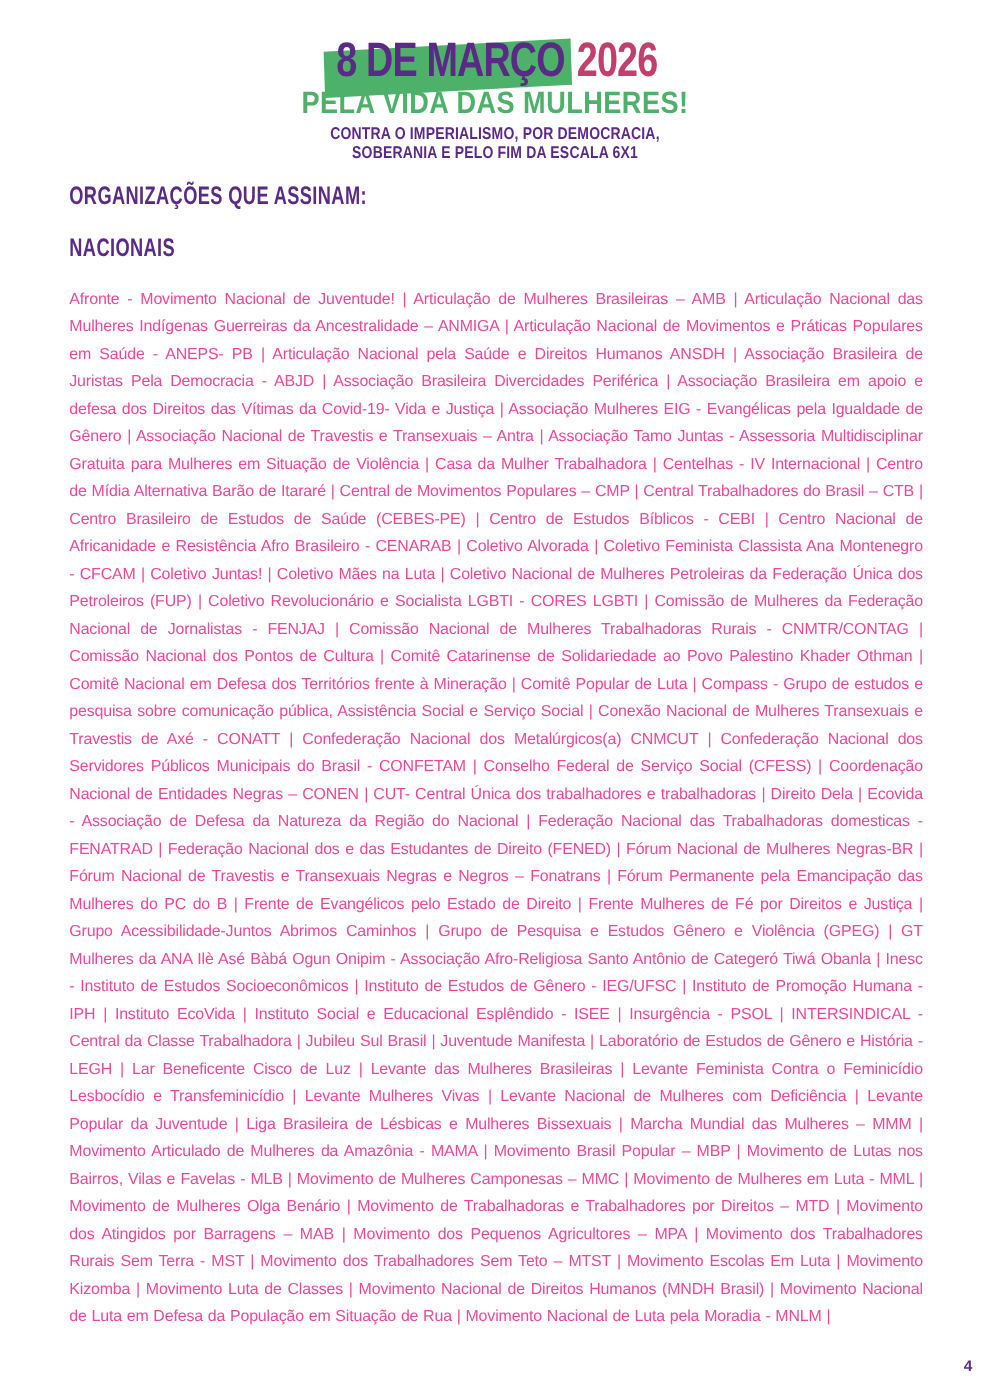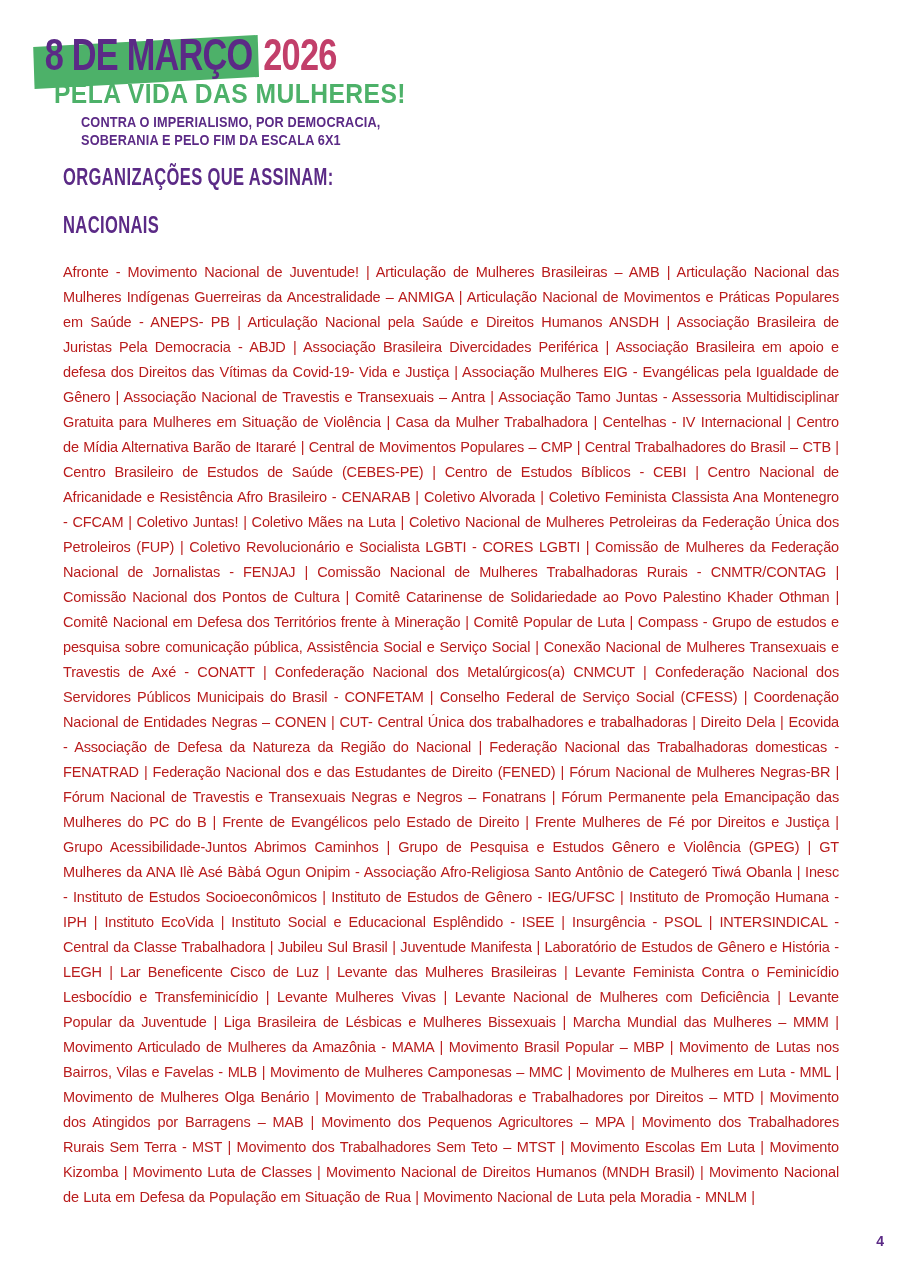--- a/index.html
+++ b/index.html
@@ -11,20 +11,21 @@
     font-family: "Liberation Sans", sans-serif;
     overflow: hidden;
   }
 
   
   .logo {
     position: absolute;
     top: 32px;
     left: 0;
     width: 100%;
+    text-align: center;
   }
   .logo-line1 {
     display: inline-block;
     position: relative;
     font-weight: 700;
     font-size: 44px;
     line-height: 1.05;
     white-space: nowrap;
     transform: scaleX(0.78);
     letter-spacing: -1px;
@@ -80,21 +81,21 @@
   }
   .heading-signers { top: 164px; }
   .heading-section { top: 212px; }
 
   
   .orgs {
     position: absolute;
     top: 260px;
     left: 63px;
     width: 776px;
-    color: #b91c1c;
+    color: #ec4899;
     font-size: 14.5px;
     line-height: 25px;
     text-align: justify;
     letter-spacing: -0.15px;
     word-spacing: 0.5px;
   }
 
   
   .page-num {
     position: absolute;

